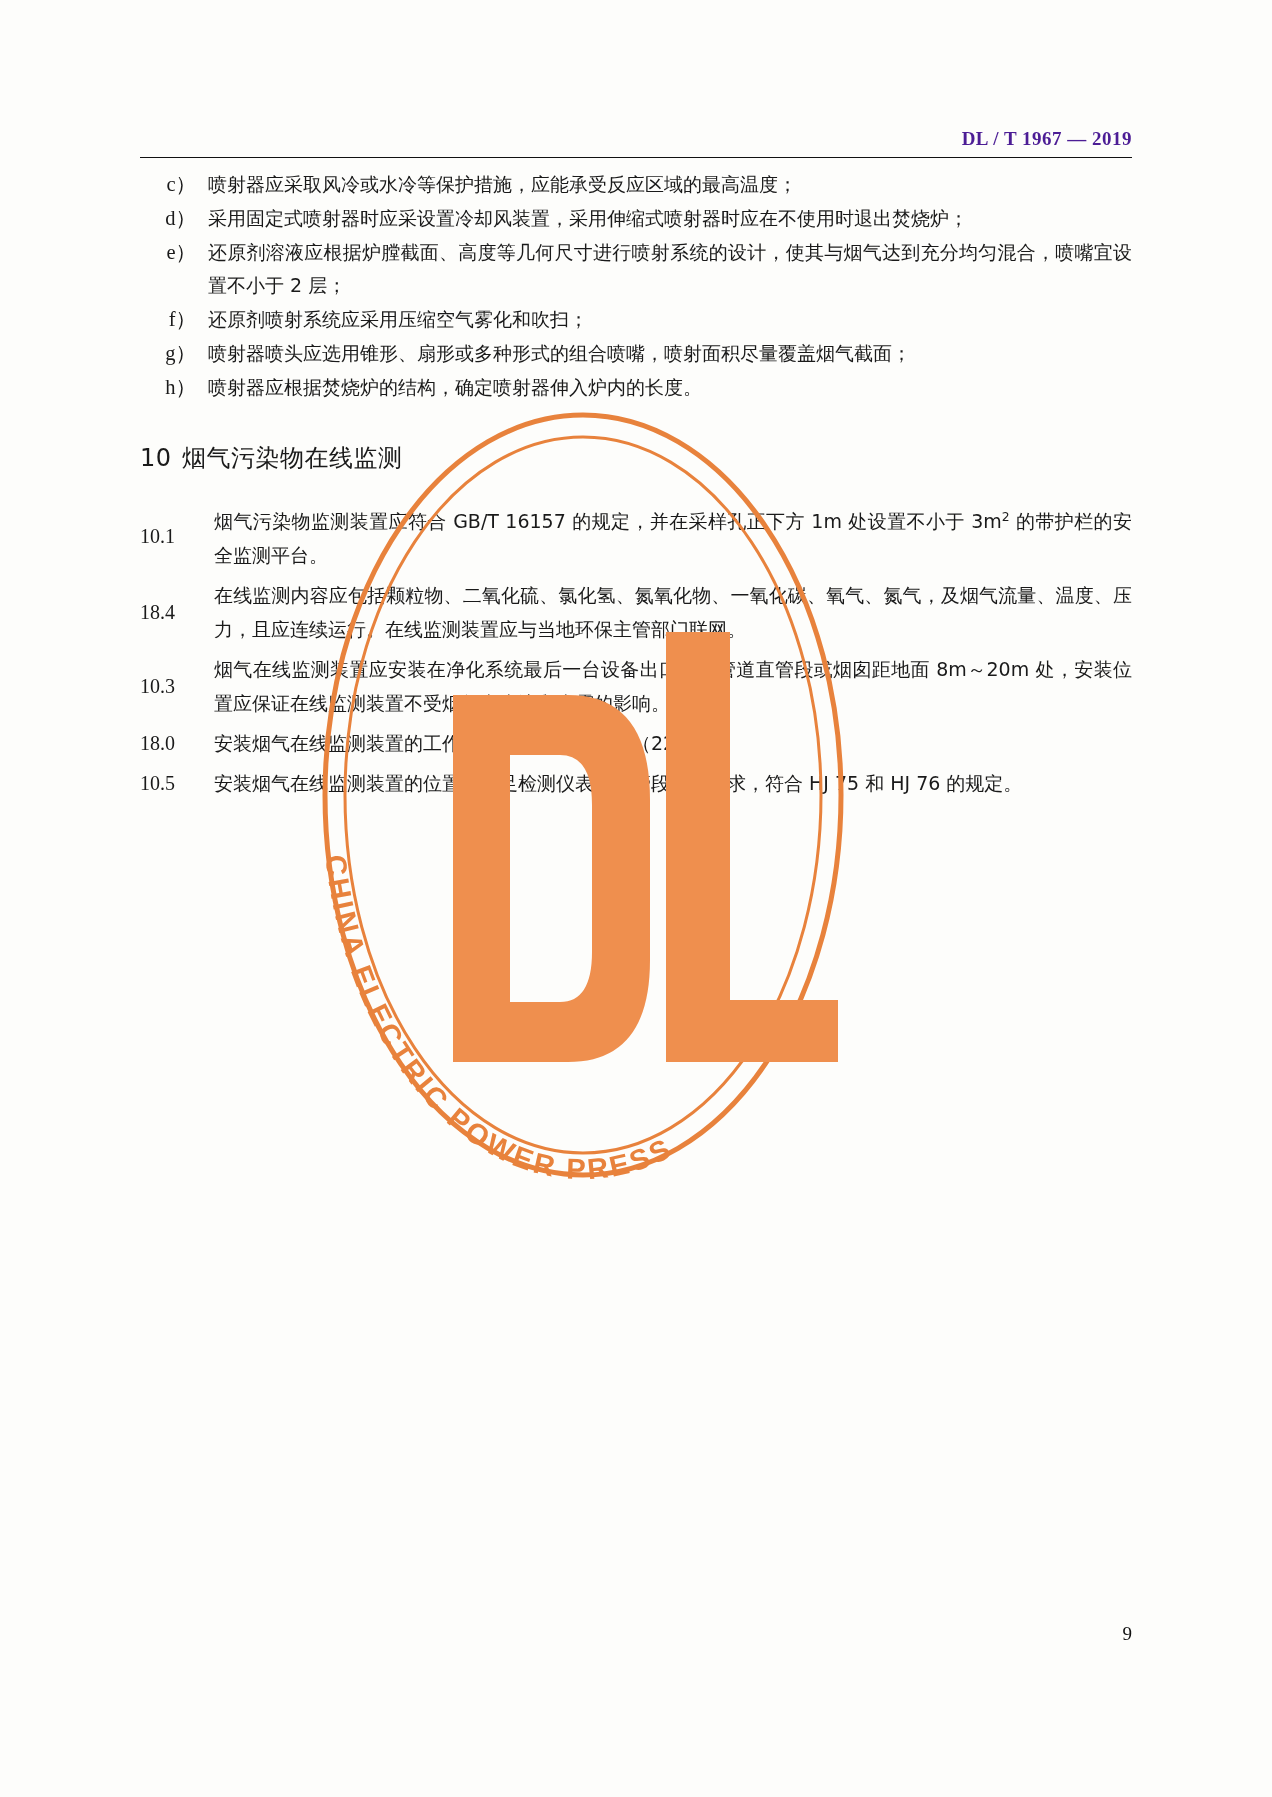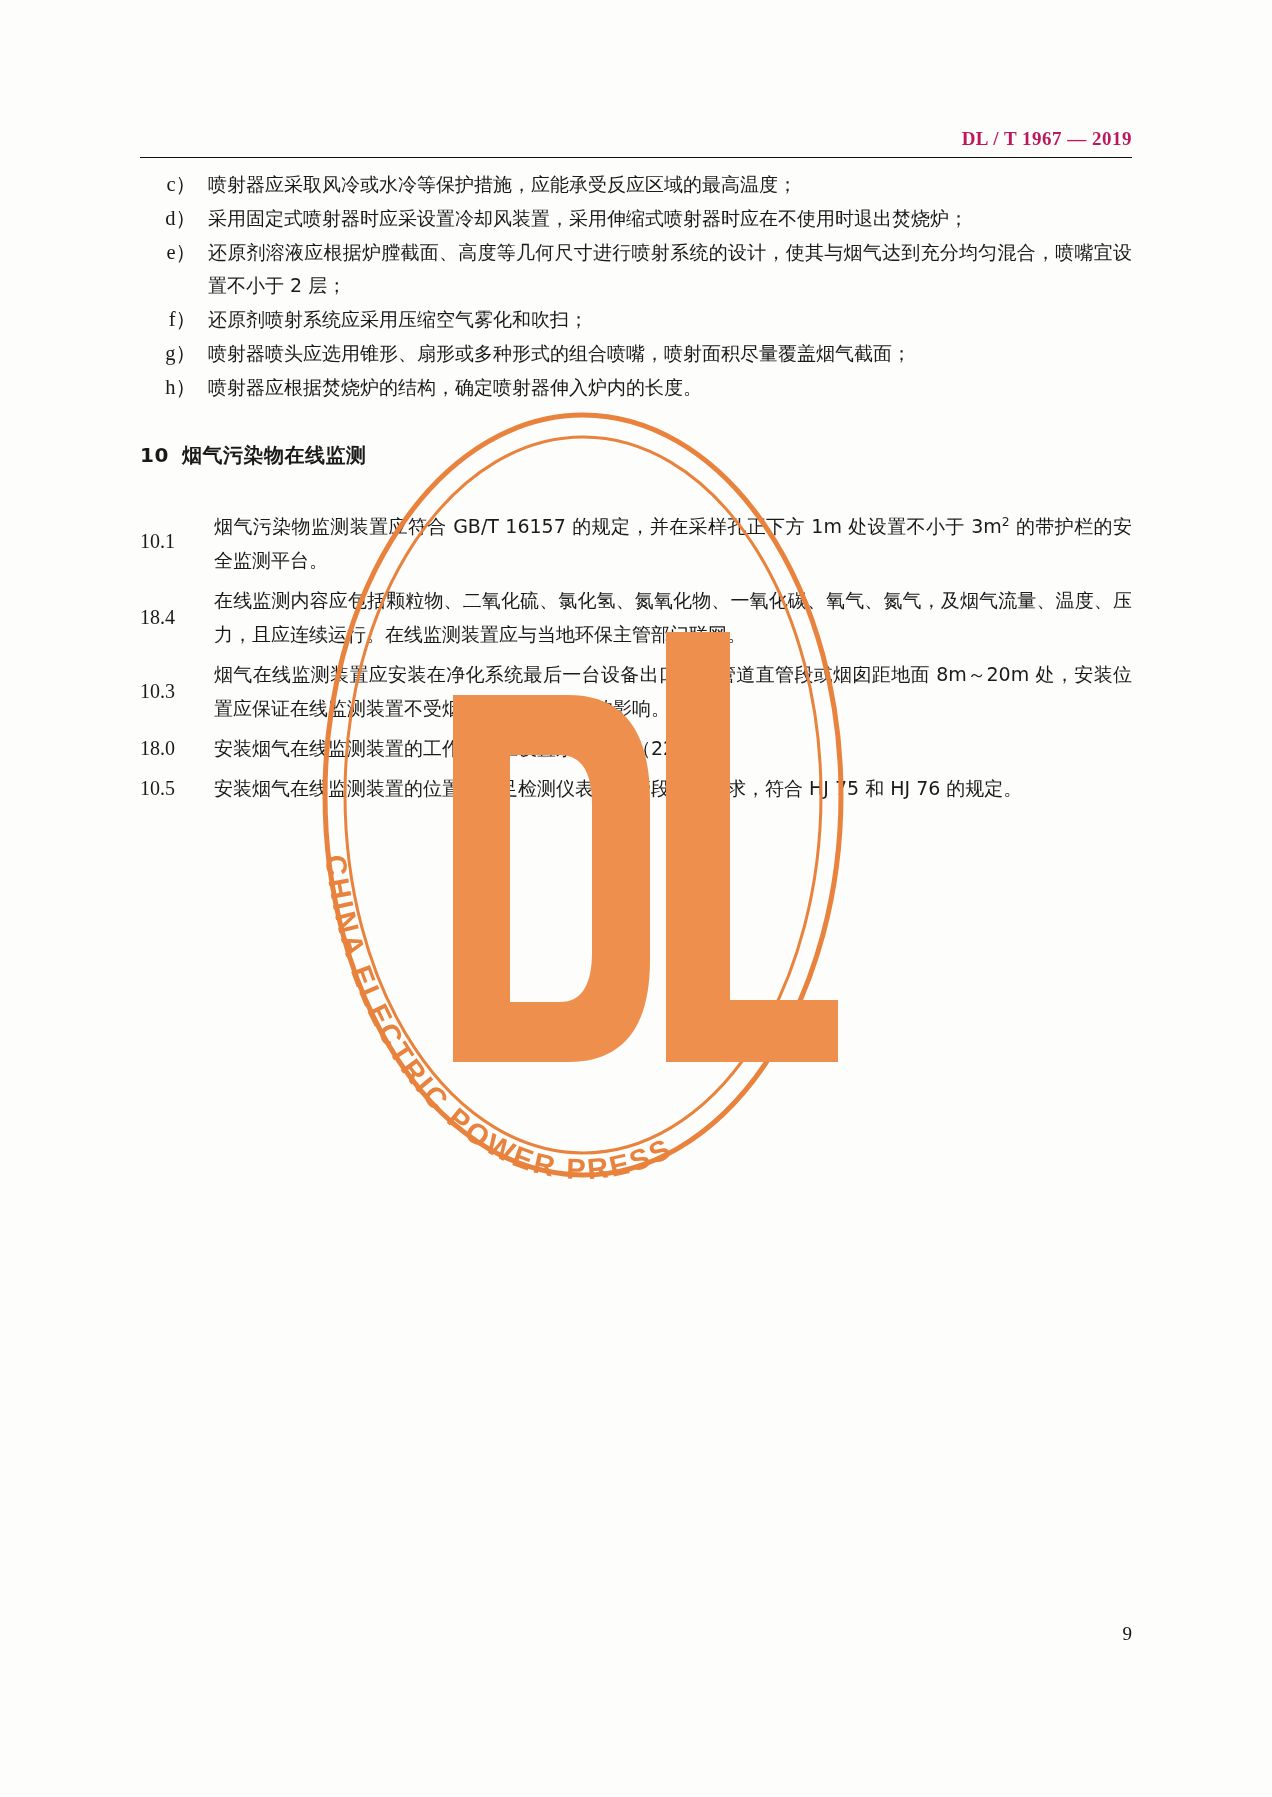--- a/index.html
+++ b/index.html
@@ -24,21 +24,21 @@
   }
   
   .header {
     position: absolute;
     top: 128px;
     right: 140px;
     font-family: "Liberation Serif", serif;
     font-weight: bold;
     font-size: 19px;
     letter-spacing: 0.5px;
-    color: #be185d;
+    color: #4c1d95;
     white-space: nowrap;
   }
   .header-rule {
     position: absolute;
     top: 157px;
     left: 140px;
     right: 140px;
     height: 1px;
     background: #111;
   }
@@ -71,23 +71,23 @@
   }
   .lettered-list .itemtext {
     flex: 1 1 auto;
     text-align: justify;
     font-family: "DejaVu Sans", sans-serif;
     font-size: 19px;
     line-height: 33px;
   }
   h2.section {
     font-family: "DejaVu Sans", sans-serif;
-    font-weight: bold;
-    font-size: 20px;
-    margin: 38px 0 36px 0;
+    font-weight: normal;
+    font-size: 24px;
+    margin: 38px 0 26px 0;
     letter-spacing: 0.5px;
   }
   h2.section .num {
     display: inline-block;
     min-width: 42px;
   }
   .clause {
     display: flex;
     align-items: center;
     margin-bottom: 6px;

